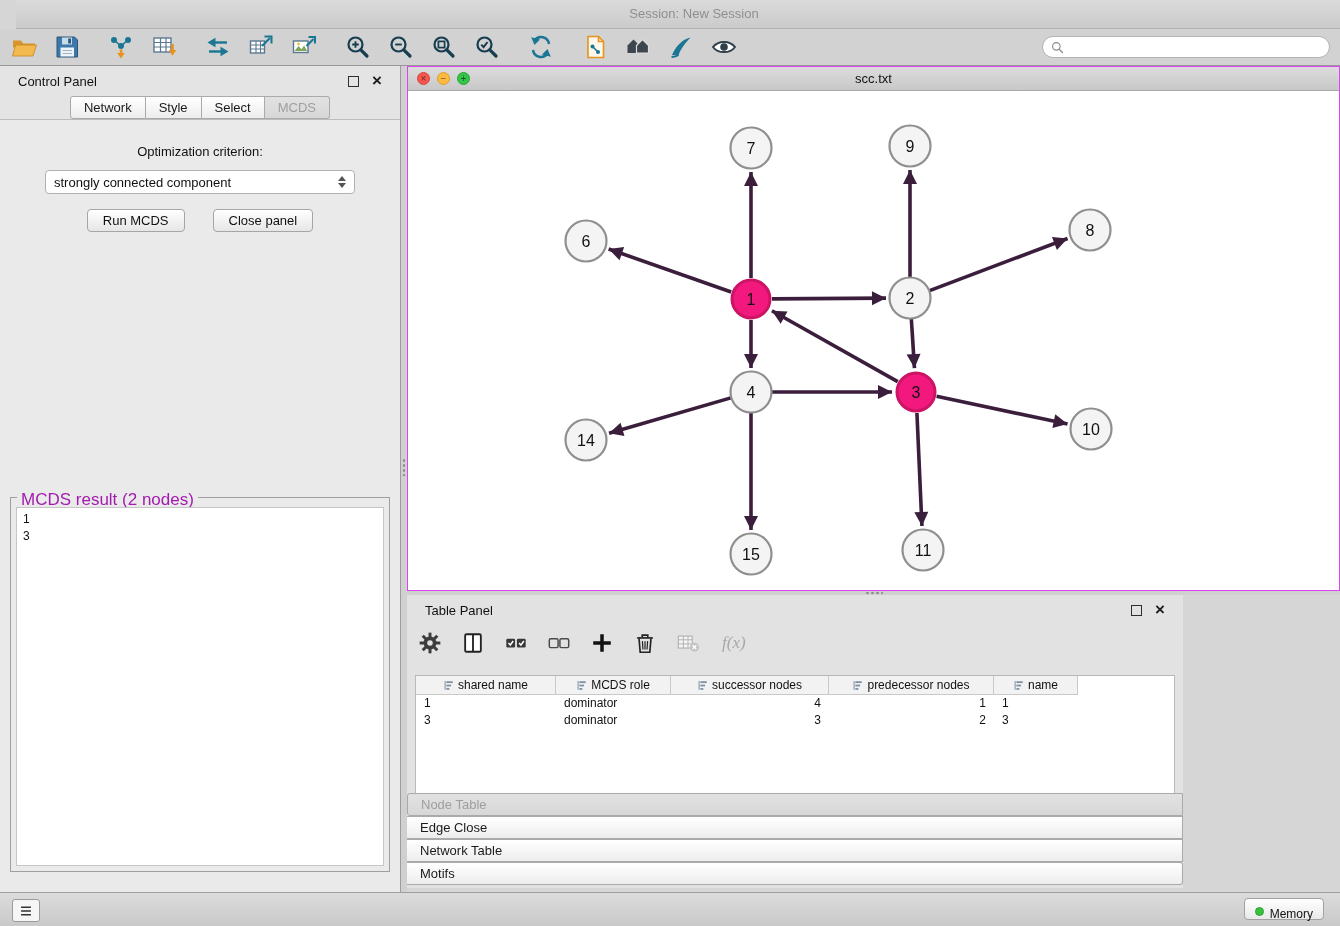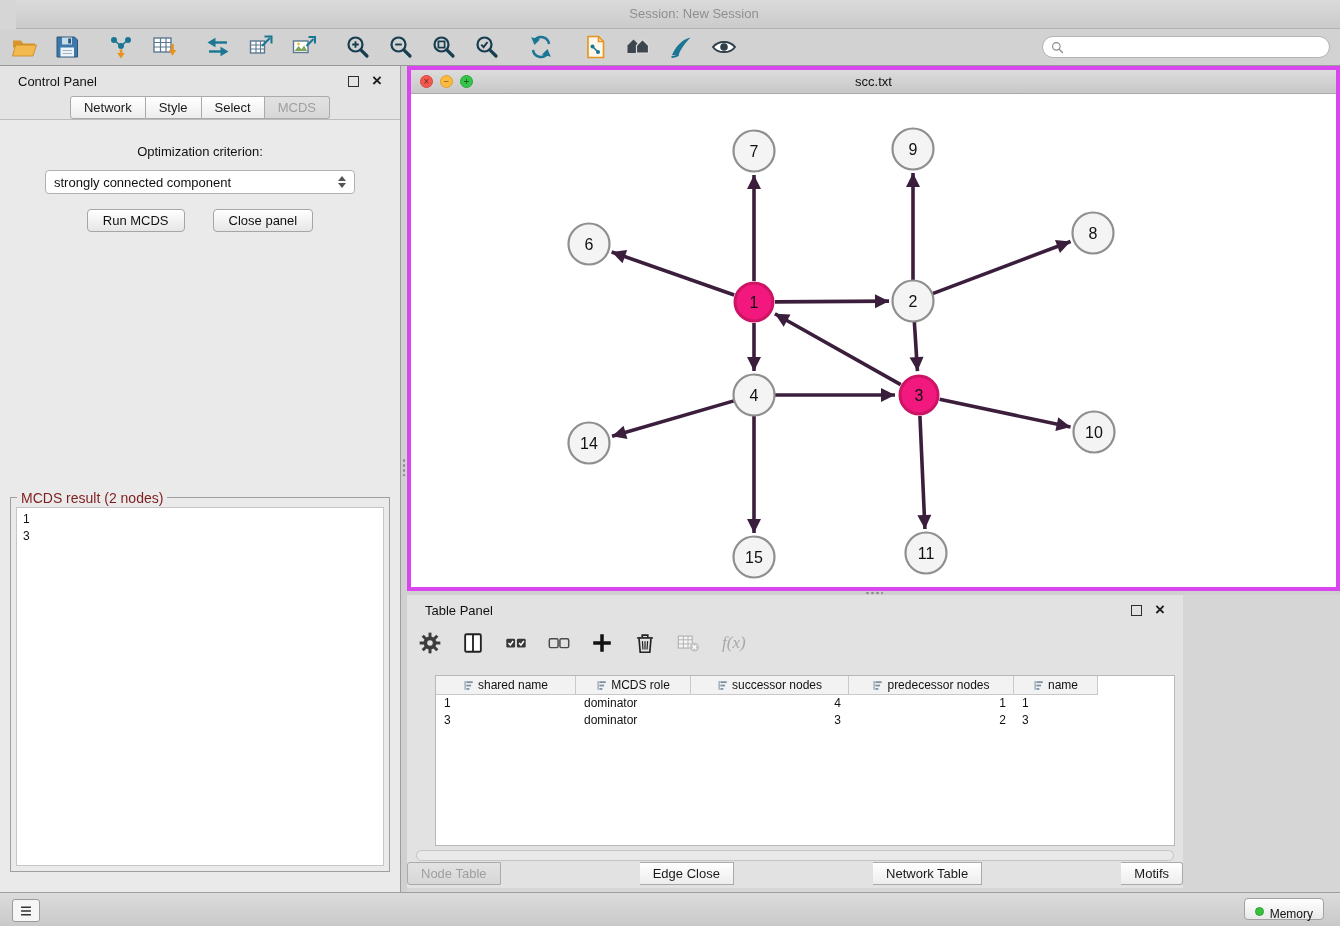--- a/index.html
+++ b/index.html
@@ -30,53 +30,53 @@
   .cp-body{position:absolute;top:53px;left:0;right:0;bottom:0;background:#eaeaea;border-top:1px solid #bcbcbc;}
   .opt-label{text-align:center;margin-top:24px;font-size:13px;color:#111;}
   .select-box{width:310px;margin:11px auto 0;height:24px;background:#fff;border:1px solid #b1b1b1;border-radius:4px;display:flex;align-items:center;padding:8px 8px;font-size:13px;box-sizing:border-box;cursor:pointer;color:#111;}
   .sel-arrows{margin-left:auto;display:flex;flex-direction:column;gap:2px;align-items:center;}
   .sel-arrows i{display:block;width:0;height:0;border-left:4px solid transparent;border-right:4px solid transparent;}
   .sel-arrows .up{border-bottom:5px solid #555;}
   .sel-arrows .down{border-top:5px solid #555;}
   .btn-row{display:flex;justify-content:center;gap:28px;margin-top:15px;}
   .btn{font-family:inherit;font-size:13px;padding:3px 15px;background:linear-gradient(#ffffff,#e6e6e6);border:1px solid #a6a6a6;border-radius:4px;cursor:pointer;color:#111;}
   .result-group{position:absolute;top:377px;left:10px;right:10px;bottom:21px;border:1px solid #9f9f9f;}
-  .legend{position:absolute;top:-8px;left:6px;background:#eaeaea;padding:0 4px;font-size:14px;color:#7f1d1d;}
+  .legend{position:absolute;top:-8px;left:6px;background:#eaeaea;padding:0 4px;font-size:17px;color:#a21caf;}
   .result-box{position:absolute;top:9px;left:5px;right:5px;bottom:5px;background:#fff;border:1px solid #c6c6c6;font-size:12px;line-height:17px;padding:3px 6px;white-space:pre;color:#111;}
   
   .divider-v{position:absolute;left:401px;top:66px;width:6px;bottom:33px;background:#d0d0d0;cursor:col-resize;}
   .divider-v .grip{position:absolute;top:392px;left:1px;width:4px;height:18px;background:radial-gradient(circle,#8f8f8f 1px,transparent 1.6px);background-size:4px 5px;}
   .divider-h{position:absolute;left:407px;top:591px;right:0;height:4px;background:#d0d0d0;cursor:row-resize;}
   .divider-h .grip-h{position:absolute;left:calc(50% - 9px);top:0;width:18px;height:4px;background:radial-gradient(circle,#8f8f8f 1px,transparent 1.6px);background-size:5px 4px;}
   
-  .net-window{position:absolute;left:407px;top:66px;width:933px;height:525px;background:#fff;border:4px solid #d946ef;box-sizing:border-box;}
+  .net-window{position:absolute;left:407px;top:66px;width:933px;height:525px;background:#fff;border:1px solid #d946ef;box-sizing:border-box;}
   .net-titlebar{position:relative;height:23px;background:linear-gradient(#dcdcdc,#c8c8c8);border-bottom:1px solid #a8a8a8;text-align:center;font-size:13px;line-height:23px;color:#111;}
   .traffic{position:absolute;left:9px;top:5px;display:flex;gap:7px;}
   .light{width:13px;height:13px;border-radius:50%;box-sizing:border-box;text-align:center;cursor:pointer;font-size:10px;line-height:11px;color:rgba(0,0,0,.55);}
   .light.red{background:#f4584e;border:1px solid #d8433c;}
   .light.red::before{content:"×";}
   .light.yellow{background:#fcbb3f;border:1px solid #dd9f33;}
   .light.yellow::before{content:"−";}
   .light.green{background:#35c649;border:1px solid #27a53a;}
   .light.green::before{content:"+";}
   .net-canvas{position:absolute;top:24px;left:0;right:0;bottom:0;}
   
   .table-panel{position:absolute;left:407px;top:595px;width:776px;height:293px;background:#e2e2e2;box-sizing:border-box;}
   .tp-toolbar{position:absolute;top:30px;left:10px;height:36px;display:flex;align-items:center;gap:17px;}
   .tp-btn{width:26px;height:26px;display:flex;align-items:center;justify-content:center;cursor:pointer;}
   .fx{font-family:"Liberation Serif",serif;font-style:italic;font-size:17px;color:#a8a8a8;margin-left:4px;}
-  .tp-table{position:absolute;top:80px;left:8px;right:8px;bottom:42px;background:#fff;border:1px solid #b9b9b9;overflow:hidden;margin-left:20px;}
+  .tp-table{position:absolute;top:80px;left:8px;right:8px;bottom:42px;background:#fff;border:1px solid #b9b9b9;overflow:hidden;}
   .thead{display:flex;height:19px;}
   .th{box-sizing:border-box;background:#f2f2f2;border-right:1px solid #c9c9c9;border-bottom:1px solid #c9c9c9;display:flex;align-items:center;justify-content:center;gap:4px;font-size:12px;color:#111;cursor:pointer;white-space:nowrap;}
   .th-filler{flex:1;}
   .tr{display:flex;height:16.5px;font-size:12px;color:#111;}
   .td{box-sizing:border-box;padding:0 8px;display:flex;align-items:center;overflow:hidden;}
   .td.right{justify-content:flex-end;}
   .tp-scroll{position:absolute;left:9px;right:9px;bottom:27px;height:11px;background:#e9e9e9;border:1px solid #c4c4c4;border-radius:6px;box-sizing:border-box;cursor:pointer;}
-  .tp-tabs{position:absolute;left:0;right:0;bottom:3px;display:flex;justify-content:space-between;}
+  .tp-tabs{position:absolute;left:0;right:0;bottom:3px;display:flex;justify-content:center;flex-direction:column;}
   
   .statusbar{position:absolute;left:0;right:0;bottom:0;height:33px;background:linear-gradient(#dcdcdc,#c9c9c9);border-top:1px solid #9d9d9d;}
   .list-btn{position:absolute;left:12px;top:6px;width:26px;height:21px;border:1px solid #9b9b9b;border-radius:3px;background:#f6f6f6;display:flex;align-items:center;justify-content:center;cursor:pointer;}
   .memory-btn{position:absolute;right:16px;top:5px;height:22px;border:1px solid #a2a2a2;border-radius:4px;background:linear-gradient(#ffffff,#e9e9e9);display:flex;align-items:flex-start;gap:6px;padding:8px 10px;font-size:12px;color:#111;box-sizing:border-box;cursor:pointer;}
   .mem-dot{width:9px;height:9px;border-radius:50%;background:#38c13e;border:1px solid #2ca232;box-sizing:border-box;}
 </style>
 </head>
 <body>
 
 <div class="app">

